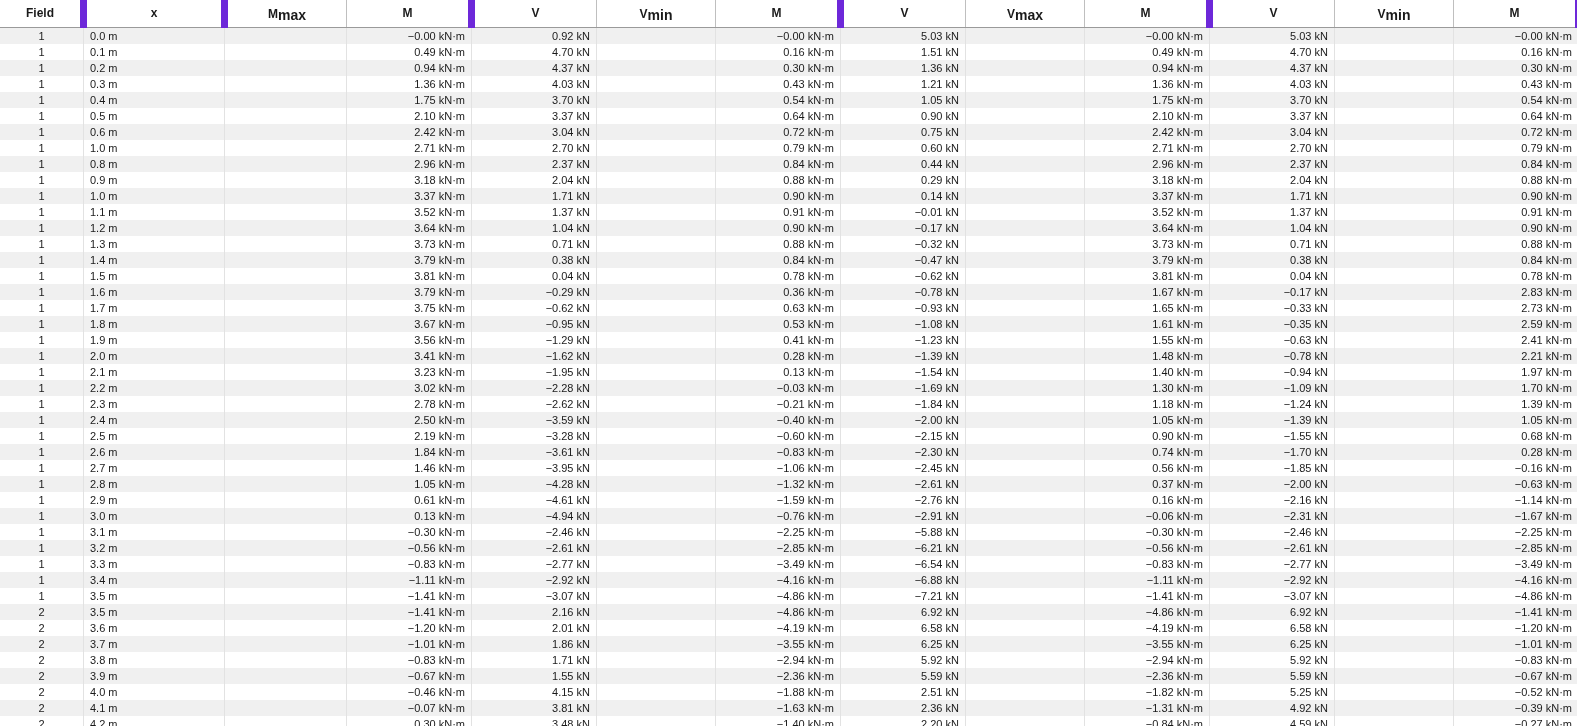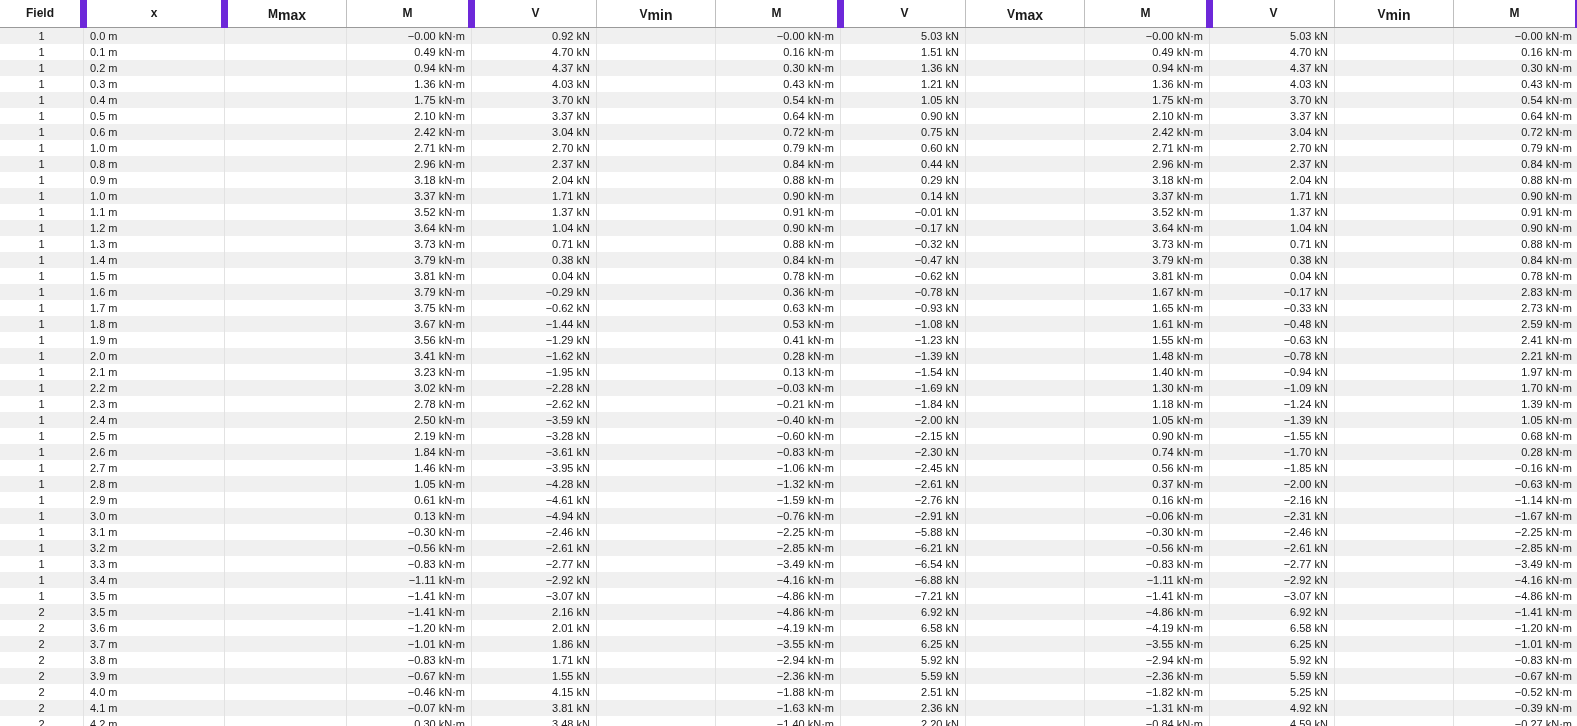--- a/index.html
+++ b/index.html
@@ -358,27 +358,27 @@
         <td class="c-num colgrp">−0.33 kN</td>
         <td class="c-empty colgrp"></td>
         <td class="c-num">2.73 kN·m</td>
         <td class="c-num2">−1.22 kN</td>
       </tr>
       <tr>
         <td class="c-field">1</td>
         <td class="c-x">1.8 m</td>
         <td class="c-empty colgrp"></td>
         <td class="c-num">3.67 kN·m</td>
-        <td class="c-num colgrp">−1.44 kN</td>
+        <td class="c-num colgrp">−0.95 kN</td>
         <td class="c-empty colgrp"></td>
         <td class="c-num">0.53 kN·m</td>
         <td class="c-num colgrp">−1.08 kN</td>
         <td class="c-empty colgrp"></td>
         <td class="c-num">1.61 kN·m</td>
-        <td class="c-num colgrp">−0.48 kN</td>
+        <td class="c-num colgrp">−0.35 kN</td>
         <td class="c-empty colgrp"></td>
         <td class="c-num">2.59 kN·m</td>
         <td class="c-num2">−1.56 kN</td>
       </tr>
       <tr>
         <td class="c-field">1</td>
         <td class="c-x">1.9 m</td>
         <td class="c-empty colgrp"></td>
         <td class="c-num">3.56 kN·m</td>
         <td class="c-num colgrp">−1.29 kN</td>

